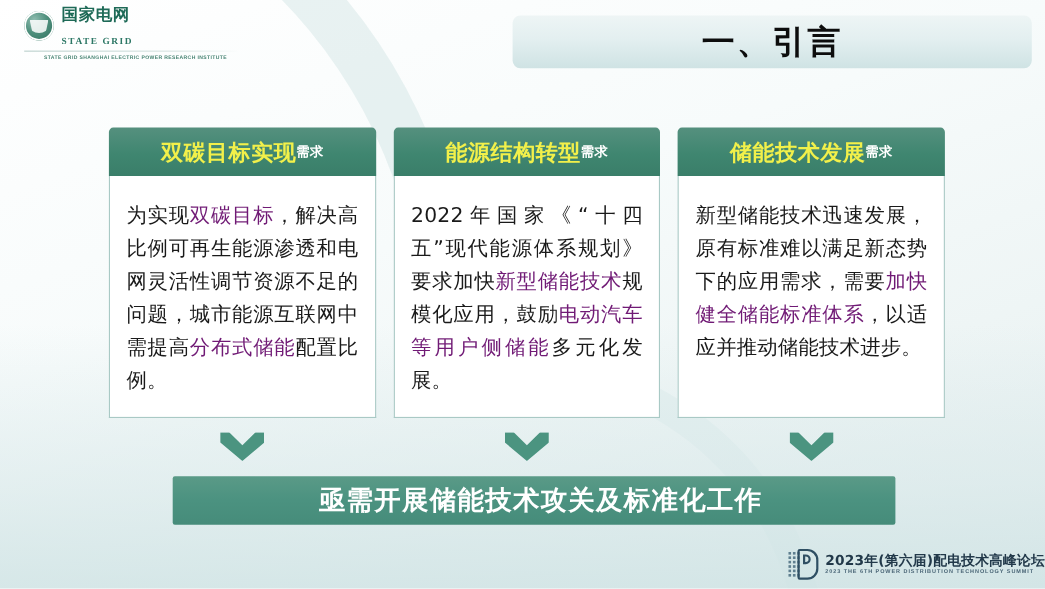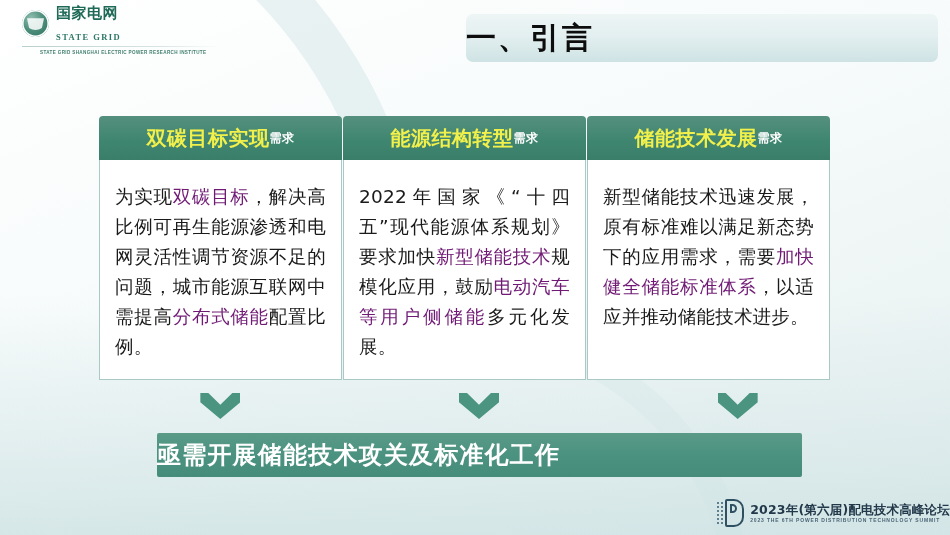--- a/index.html
+++ b/index.html
@@ -139,38 +139,38 @@
   .title-pill {
     position: absolute;
     left: 466px;
     top: 14px;
     width: 472px;
     height: 48px;
     border-radius: 7px;
     background: linear-gradient(180deg, #eef5f5 0%, #e3eff0 45%, #cfe3e4 100%);
     display: flex;
     align-items: center;
-    justify-content: flex-start;
+    justify-content: center;
   }
   .title-text {
     font-size: 30px;
     font-weight: bold;
     color: #0d0d0d;
     letter-spacing: 2px;
     font-family: "DejaVu Sans", sans-serif;
   }
 
   
   .cards {
     position: absolute;
     left: 99px;
     top: 116px;
     width: 760px;
     display: flex;
-    gap: 1px;
+    gap: 16px;
   }
   .card {
     width: 243px;
     display: flex;
     flex-direction: column;
   }
   .card-header {
     height: 44px;
     border-radius: 4px 4px 0 0;
     background: linear-gradient(180deg, #55907e 0%, #3f8670 55%, #3a7e69 100%);
@@ -235,21 +235,23 @@
   
   .banner {
     position: absolute;
     left: 157px;
     top: 433px;
     width: 645px;
     height: 44px;
     background: linear-gradient(180deg, #5a9a87 0%, #4b9280 50%, #468c7a 100%);
     display: flex;
     align-items: center;
+    justify-content: center;
     border-radius: 2px;
+    padding-left: 12px;
   }
   .banner-text {
     font-size: 24px;
     font-weight: bold;
     color: #ffffff;
     letter-spacing: 1.2px;
     font-family: "DejaVu Sans", sans-serif;
   }
 
   

